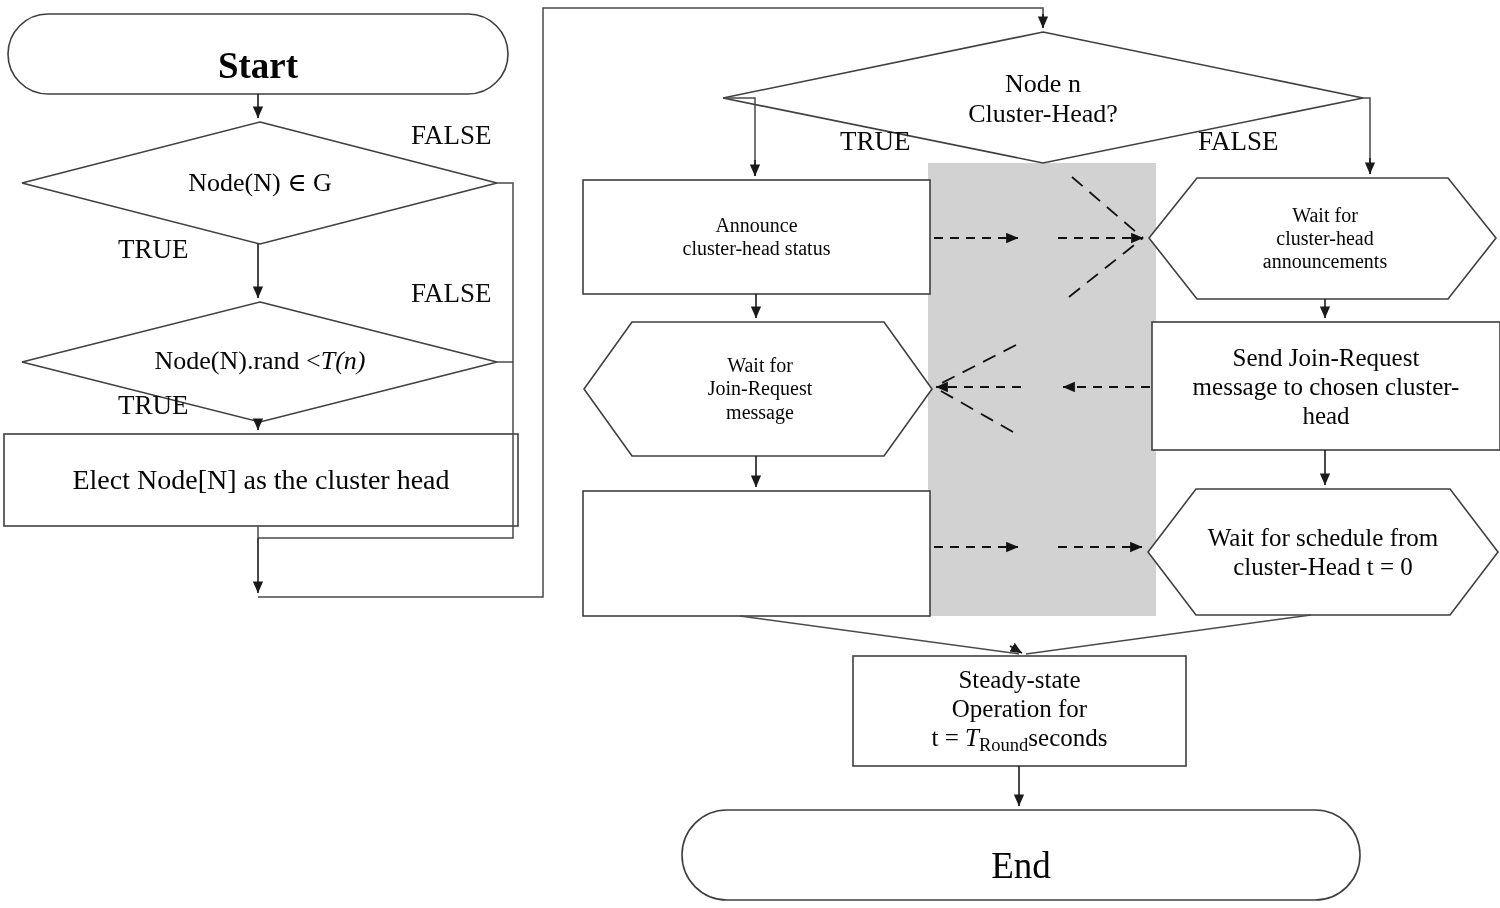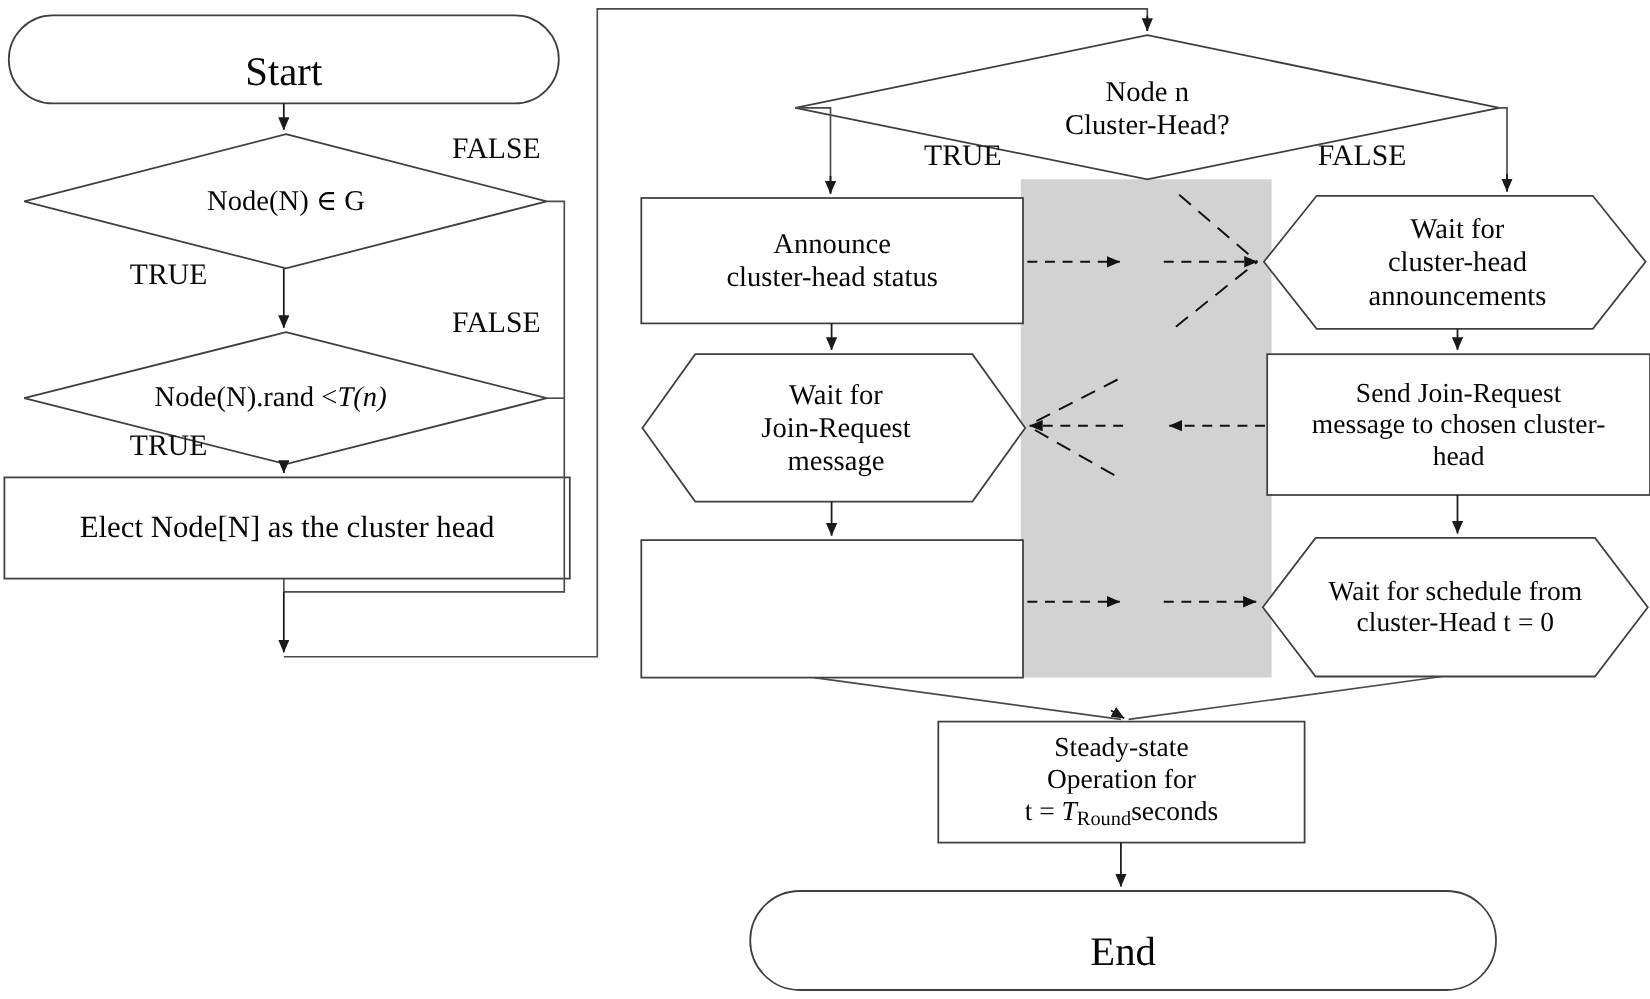--- a/index.html
+++ b/index.html
@@ -66,21 +66,21 @@
   }
   .branch-label {
     position: absolute;
     font-family: "Liberation Serif", "DejaVu Serif", serif;
     color: #0b0b0b;
     font-size: 27px;
     white-space: nowrap;
   }
   .t-terminal { font-size: 37px; }
   .t-dec      { font-size: 26px; }
-  .t-proc     { font-size: 26px; }
+  .t-proc     { font-size: 20px; }
   .t-wire {
     font-family: "DejaVu Sans", "Liberation Sans", sans-serif;
     font-size: 21px;
     color: #1a1a1a;
     line-height: 1.28;
   }
   .ital { font-style: italic; }
   .sub  { font-size: 0.74em; vertical-align: -0.28em; }
 </style>
 </head>
@@ -174,25 +174,25 @@
 
     <path class="radio" d="M1021,387 L936,387" marker-end="url(#arrowsm)"></path>
     <path class="radio-solid-ray" d="M1016,345 L934,387"></path>
     <path class="radio-solid-ray" d="M1013,432 L934,387"></path>
 
     <path class="radio" d="M934,547 L1018,547" marker-end="url(#arrowsm)"></path>
 
     <path class="radio" d="M1058,547 L1142,547" marker-end="url(#arrowsm)"></path>
   </svg>
 
-  <div class="node-text t-terminal" style="left:8px; top:14px; width:500px; height:104px;">Start</div>
+  <div class="node-text t-terminal" style="left:8px; top:14px; width:500px; height:104px;font-weight:bold;">Start</div>
 
   <div class="node-text t-dec" style="left:60px; top:167px; width:400px; height:32px;">Node(N) ∈ G</div>
 
-  <div class="node-text t-dec" style="left:46px; top:345px; width:400px; height:32px;">
+  <div class="node-text t-dec" style="left:60px; top:345px; width:400px; height:32px;">
     <span>Node(N).rand &lt; </span><span class="ital">T(n)</span>
   </div>
 
   <div class="node-text t-proc" style="left:4px; top:434px; width:514px; height:92px; font-size:28px;">Elect Node[N] as the cluster head</div>
 
   <div class="node-text t-dec" style="left:903px; top:62px; width:280px; height:74px;text-align:center;">Node n
 Cluster-Head?</div>
 
   <div class="node-text t-proc" style="left:583px; top:180px; width:347px; height:114px;">Announce
 cluster-head status</div>

